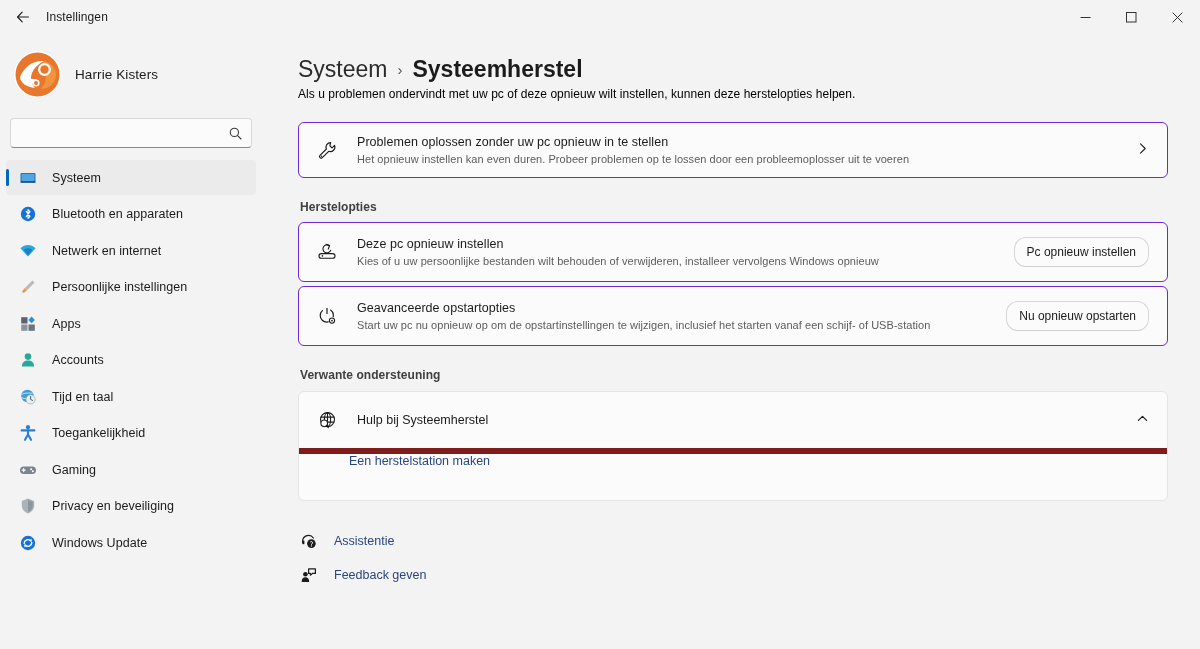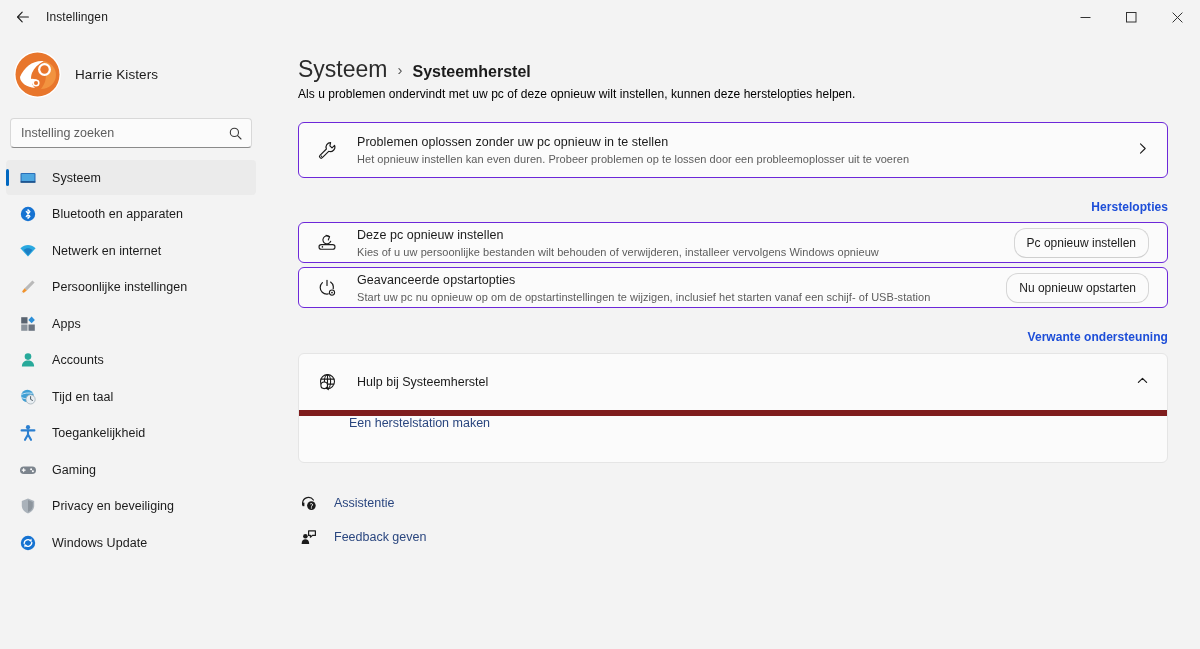--- a/index.html
+++ b/index.html
@@ -99,40 +99,40 @@
   
   .main {
     flex: 1 1 auto; min-width: 0;
     background: #f3f3f3;
     padding: 22px 32px 0 36px;
     overflow: hidden;
   }
   .breadcrumb { display: flex; align-items: baseline; }
   .crumb-parent { font-size: 23px; color: #2b2b2b; font-weight: 400; }
   .crumb-sep { margin: 0 10px; font-size: 15px; color: #545454; position: relative; top: -2px; }
-  .crumb-current { font-size: 16px; color: #1b1b1b; font-weight: 600; }
+  .crumb-current { font-size: 23px; color: #1b1b1b; font-weight: 600; }
   .page-desc { font-size: 12px; color: #000000; margin-top: 4px; letter-spacing: .05px; }
 
   .card {
     background: #fbfbfb;
     border: 1px solid #6d28d9;
     border-radius: 6px;
     display: flex; align-items: center;
     padding: 0 18px 0 16px;
   }
   .card + .card { margin-top: 4px; }
   .card-icon { width: 24px; flex: 0 0 24px; display: flex; align-items: center; justify-content: center; }
   .card-text { flex: 1 1 auto; min-width: 0; margin-left: 18px; }
   .card-title { font-size: 12.5px; color: #1b1b1b; letter-spacing: .05px; }
   .card-sub { font-size: 11px; color: #5c5c5c; margin-top: 4px; letter-spacing: .05px; }
   .chev-right { flex: 0 0 auto; margin-left: 12px; }
 
   .card-first { height: 56px; margin-top: 21px; }
-  .section-label { font-size: 12px; color: #1d4ed8; font-weight: 600; margin: 22px 0 8px 2px; letter-spacing: .05px; text-align: right; }
-  .card-row { height: 41px; }
+  .section-label { font-size: 12px; color: #404040; font-weight: 600; margin: 22px 0 8px 2px; letter-spacing: .05px; }
+  .card-row { height: 60px; }
 
   .action-btn {
     flex: 0 0 auto;
     background: #fbfbfb;
     border: 1px solid #d6d6d6;
     border-bottom-color: #cfcfcf;
     border-radius: 12px;
     height: 30px;
     padding: 0 12px;
     font-family: "Liberation Sans", sans-serif;
@@ -209,21 +209,20 @@
             <circle cx="30.5" cy="18.5" r="4.2" fill="#e8762c"></circle>
             <path d="M11 30 C15 27 21 27 25 30 C22 33 15 34 11 30 Z" fill="#ffffff"></path>
             <circle cx="22" cy="32" r="3.6" fill="#ffffff"></circle>
             <circle cx="22" cy="32" r="2" fill="#e8762c"></circle>
           </svg>
         </div>
         <div class="account-name">Harrie Kisters</div>
       </div>
 
       <div class="searchbox">
-        <input type="text" placeholder="Instelling zoeken" style="">
         <span class="search-icon">
           <svg width="13" height="13" viewBox="0 0 13 13">
             <circle cx="5.4" cy="5.4" r="4.1" fill="none" stroke="#3a3a3a" stroke-width="1.1"></circle>
             <path d="M8.6 8.6 L12 12" stroke="#3a3a3a" stroke-width="1.1" stroke-linecap="round"></path>
           </svg>
         </span>
       </div>
 
       <div class="navlist">
 

